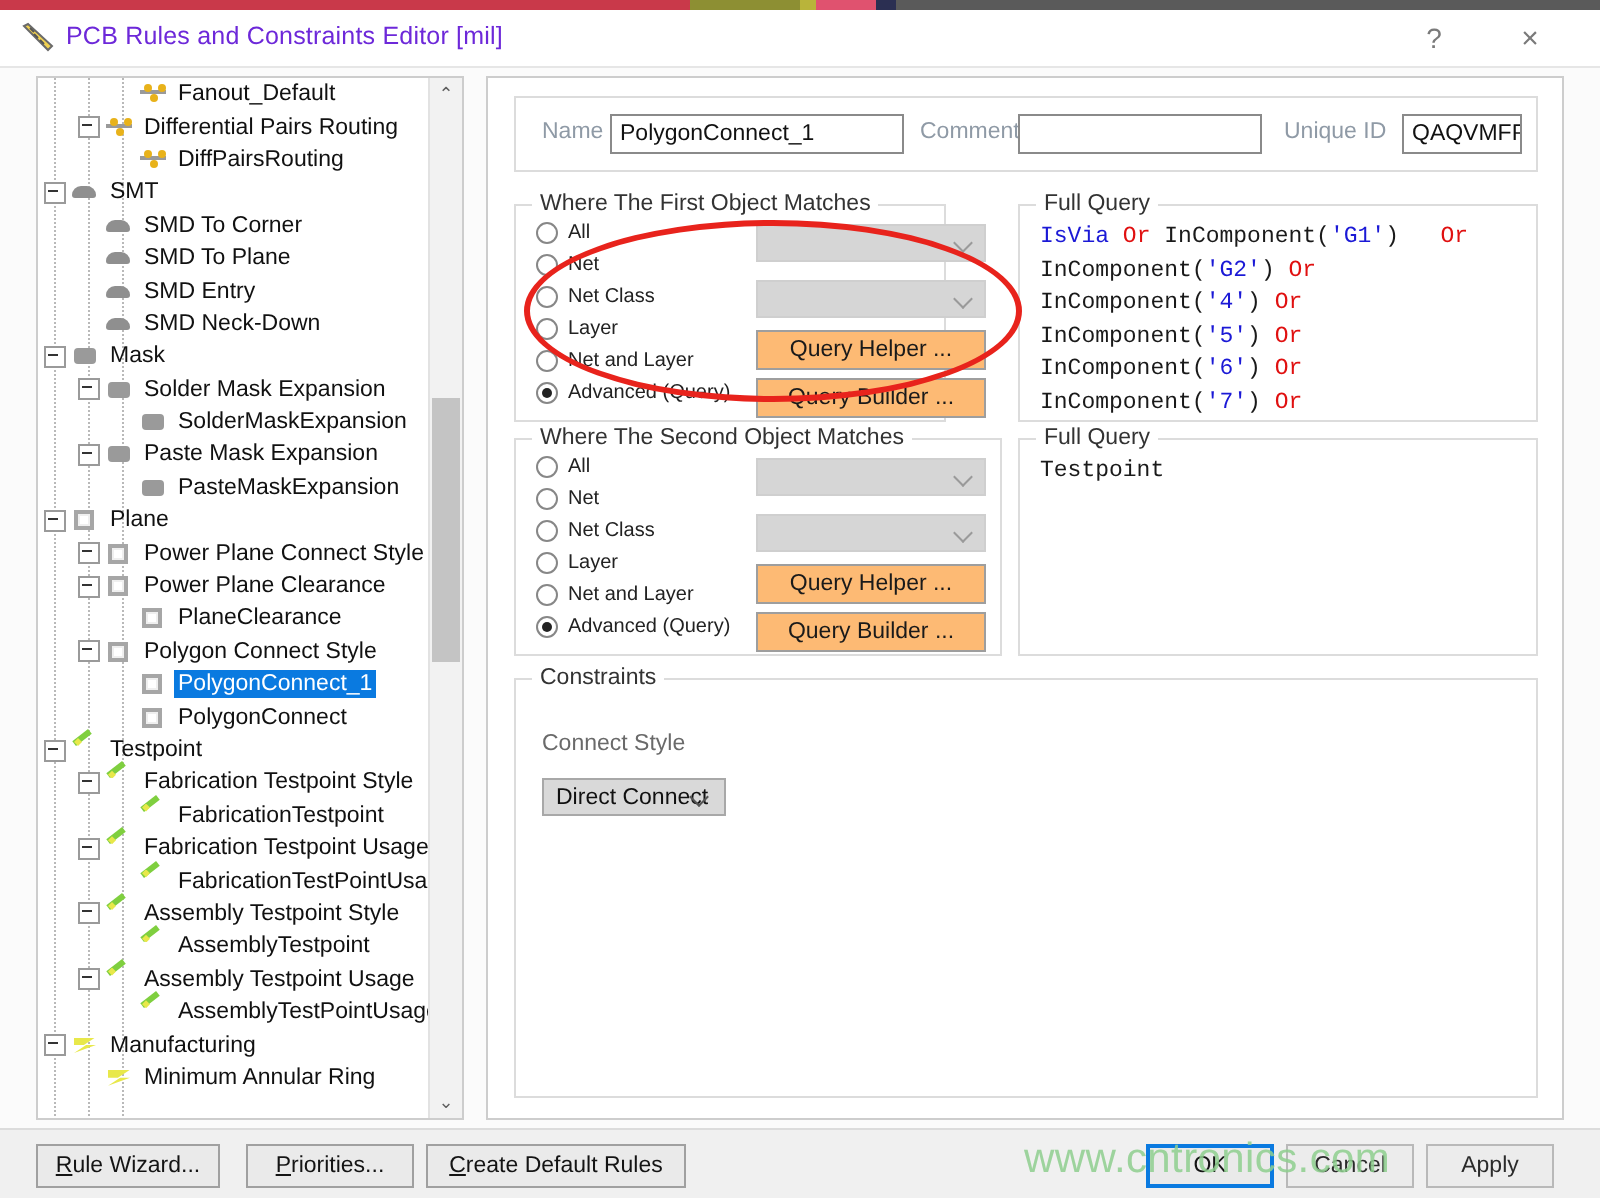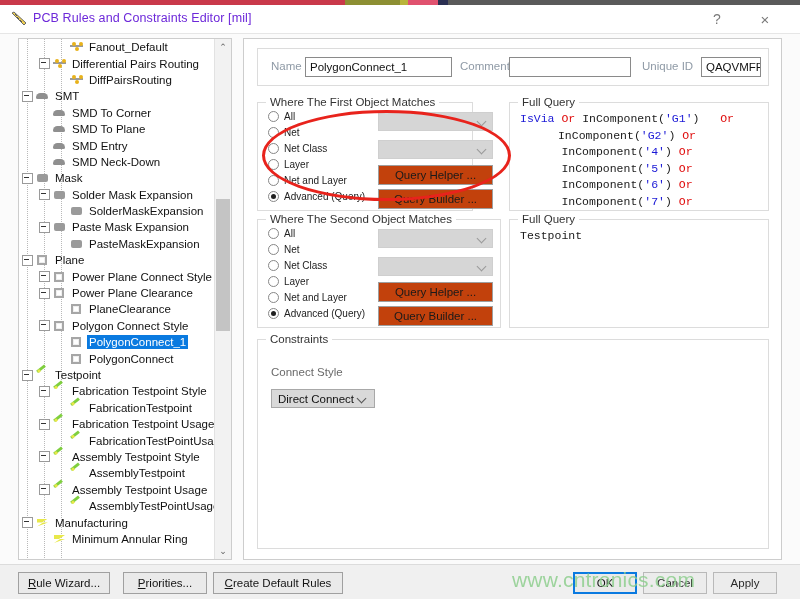--- a/index.html
+++ b/index.html
@@ -86,26 +86,26 @@
   .radio{position:absolute;display:flex;align-items:center;font-size:10px;color:#222;}
   .rdot{width:11px;height:11px;border-radius:50%;border:1px solid #878787;background:#fff;margin-right:5px;
         flex:0 0 auto;position:relative;box-sizing:border-box;}
   .rdot.on:after{content:"";position:absolute;left:2px;top:2px;width:5px;height:5px;border-radius:50%;background:#222;}
 
   .combo{position:absolute;height:19px;background:#d6d6d6;border:1px solid #cfcfcf;box-sizing:border-box;}
   .combo .arw{position:absolute;right:6px;top:4px;width:8px;height:8px;}
   .combo .arw:before{content:"";position:absolute;left:0;top:1px;width:6px;height:6px;border-right:1.4px solid #9a9a9a;
                      border-bottom:1.4px solid #9a9a9a;transform:rotate(45deg);}
 
-  .btn{position:absolute;background:#c2410c;border:1px solid #9e9e9e;box-sizing:border-box;
+  .btn{position:absolute;background:#fdba74;border:1px solid #9e9e9e;box-sizing:border-box;
        display:flex;align-items:center;justify-content:center;font-size:11.5px;color:#1a1a1a;
        font-family:"Liberation Sans",sans-serif;}
 
   .query{position:absolute;font-family:"Liberation Mono",monospace;font-size:11.5px;line-height:16.5px;
-         color:#1a1a1a;white-space:pre;text-align:center;}
+         color:#1a1a1a;white-space:pre;}
   .q-kw{color:#1b19d6;} .q-or{color:#e01010;} .q-str{color:#1b19d6;}
 
   .ellipse{position:absolute;border:3px solid #e8231c;border-radius:50%;pointer-events:none;}
 
   .csel{position:absolute;height:19px;background:#d9d9d9;border:1px solid #a8a8a8;box-sizing:border-box;
         display:flex;align-items:center;padding-left:6px;font-size:11.5px;color:#111;}
   .csel .arw2{position:absolute;right:7px;top:5px;width:9px;height:9px;}
   .csel .arw2:before{content:"";position:absolute;left:0;top:0;width:6px;height:6px;border-right:1.4px solid #555;
                      border-bottom:1.4px solid #555;transform:rotate(45deg);}
 
@@ -441,21 +441,21 @@
       </div>
 
       <div class="gbox" style="left:265px;top:180px;width:260px;height:109px;">
         <div class="gtitle">Full Query</div>
         <div class="query" id="fq2" style="left:10px;top:8px;"><div><span>Testpoint</span></div></div>
       </div>
 
       <div class="gbox" style="left:13px;top:300px;width:512px;height:210px;">
         <div class="gtitle">Constraints</div>
         <div class="lbl" style="left:13px;top:26px;color:#6a6a6a;">Connect Style</div>
-        <div class="csel" style="left:13px;top:49px;width:104px;">
+        <div class="csel" style="left:13px;top:49px;width:92px;">
           <span>Direct Connect</span>
           <span class="arw2"></span>
         </div>
       </div>
 
     </div>
 
     <div class="ellipse" style="left:262px;top:76px;width:243px;height:85px;"></div>
 
   </div>

